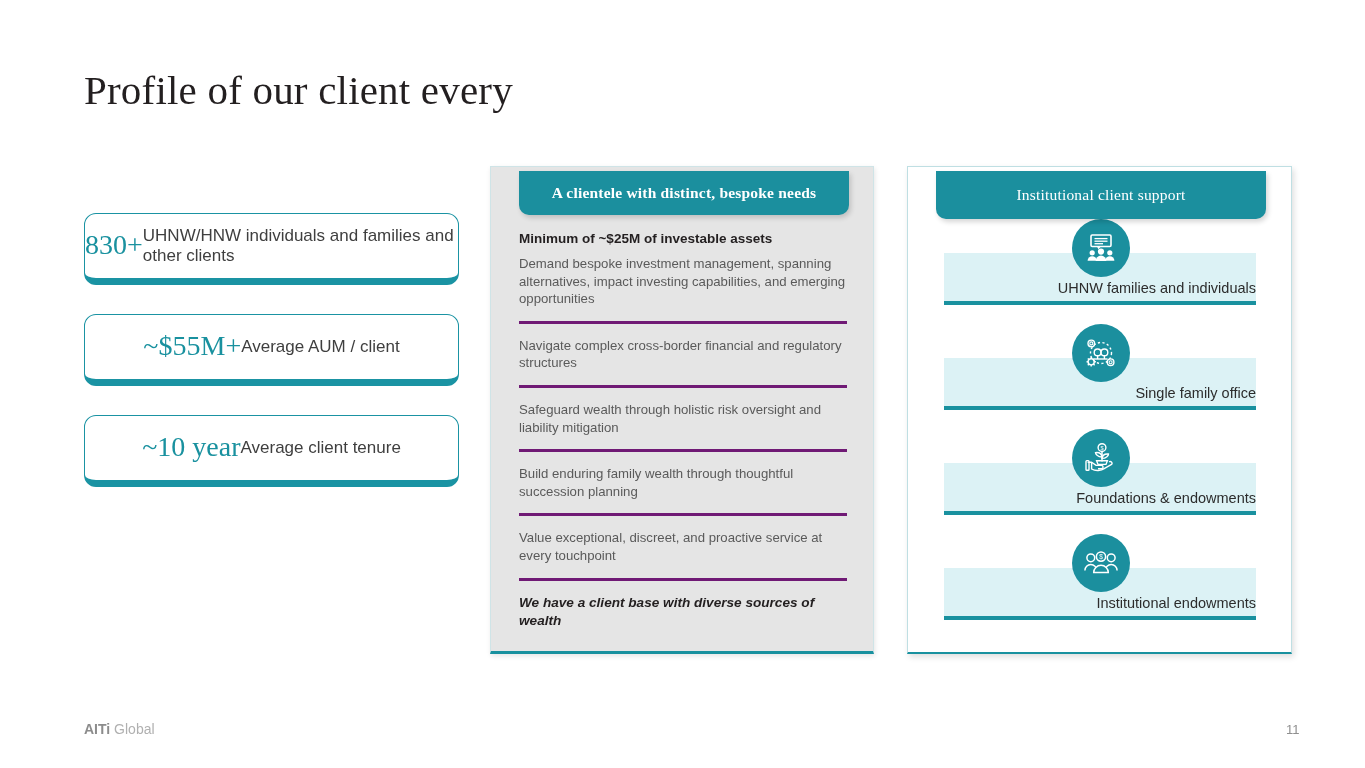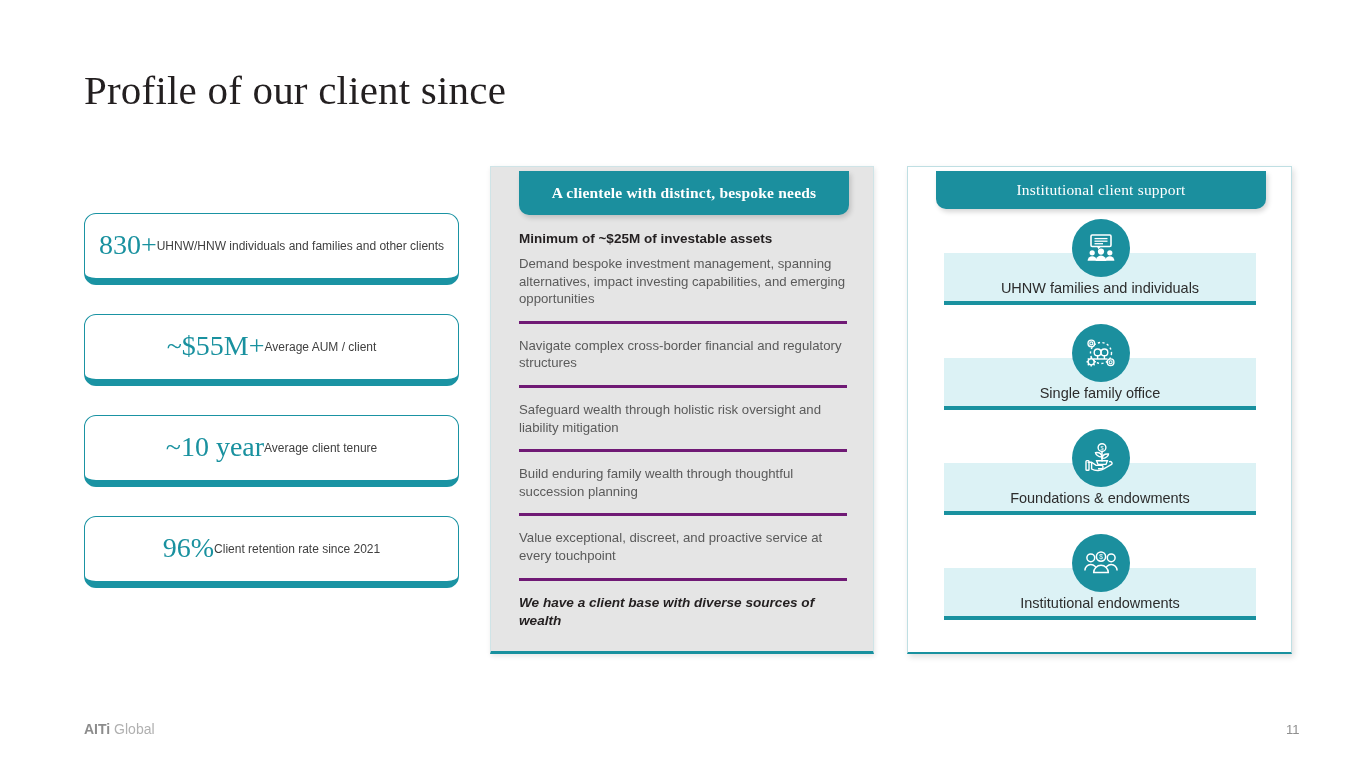--- a/index.html
+++ b/index.html
@@ -51,21 +51,21 @@
   }
   .stat-value {
     font-family: "Liberation Serif", serif;
     font-size: 28px;
     color: #19919f;
     line-height: 1.05;
     margin-bottom: 2px;
   }
   .stat-label {
     font-family: "Liberation Sans", sans-serif;
-    font-size: 12px;
+    font-size: 17px;
     color: #3f3f3f;
     line-height: 1.2;
   }
 
   
   .mid-panel {
     position: absolute;
     left: 490px;
     top: 166px;
     width: 384px;
@@ -141,21 +141,21 @@
     background: #ffffff;
     border: 1.3px solid #bfdfe3;
     border-bottom: 2px solid #19919f;
     box-shadow: 2px 3px 6px rgba(0,0,0,0.13);
   }
   .right-banner {
     position: absolute;
     left: 28px;
     top: 4px;
     width: 330px;
-    height: 38px;
+    height: 48px;
     background: #1b8f9e;
     border-radius: 0 0 10px 10px;
     color: #ffffff;
     font-family: "Liberation Serif", serif;
     font-size: 15.5px;
     display: flex;
     align-items: center;
     justify-content: center;
     letter-spacing: 0.2px;
     box-shadow: 2px 3px 5px rgba(0,0,0,0.16);
@@ -176,21 +176,21 @@
   .inst-box {
     position: absolute;
     left: 0;
     top: 34px;
     width: 312px;
     height: 52px;
     background: #dcf2f5;
     border-bottom: 4px solid #19919f;
     display: flex;
     align-items: flex-end;
-    justify-content: center;
+    justify-content: flex-end;
     padding-bottom: 5px;
     box-sizing: border-box;
   }
   .inst-label {
     font-family: "Liberation Sans", sans-serif;
     font-size: 14.5px;
     color: #2c2c2c;
   }
   .inst-icon {
     position: absolute;
@@ -224,38 +224,34 @@
     left: 1286px;
     top: 722px;
     font-family: "Liberation Sans", sans-serif;
     font-size: 13px;
     color: #8f8f8f;
   }
 </style>
 </head>
 <body>
 
-<div class="slide-title">Profile of our client since</div>
+<div class="slide-title">Profile of our client every</div>
 
 <div class="stats-col">
   <div class="stat-card">
     <div class="stat-value">830+</div>
     <div class="stat-label">UHNW/HNW individuals and families and other clients</div>
   </div>
   <div class="stat-card">
     <div class="stat-value">~$55M+</div>
     <div class="stat-label">Average AUM / client</div>
   </div>
   <div class="stat-card">
     <div class="stat-value">~10 year</div>
     <div class="stat-label">Average client tenure</div>
-  </div>
-  <div class="stat-card">
-    <div class="stat-value">96%</div>
-    <div class="stat-label">Client retention rate since 2021</div>
   </div>
 </div>
 
 <div class="mid-panel">
   <div class="mid-banner">A clientele with distinct, bespoke needs</div>
   <div class="mid-body">
     <div class="mid-minimum">Minimum of ~$25M of investable assets</div>
     <div class="mid-item">Demand bespoke investment management, spanning alternatives, impact investing capabilities, and emerging opportunities</div>
     <div class="mid-item">Navigate complex cross-border financial and regulatory structures</div>
     <div class="mid-item">Safeguard wealth through holistic risk oversight and liability mitigation</div>

